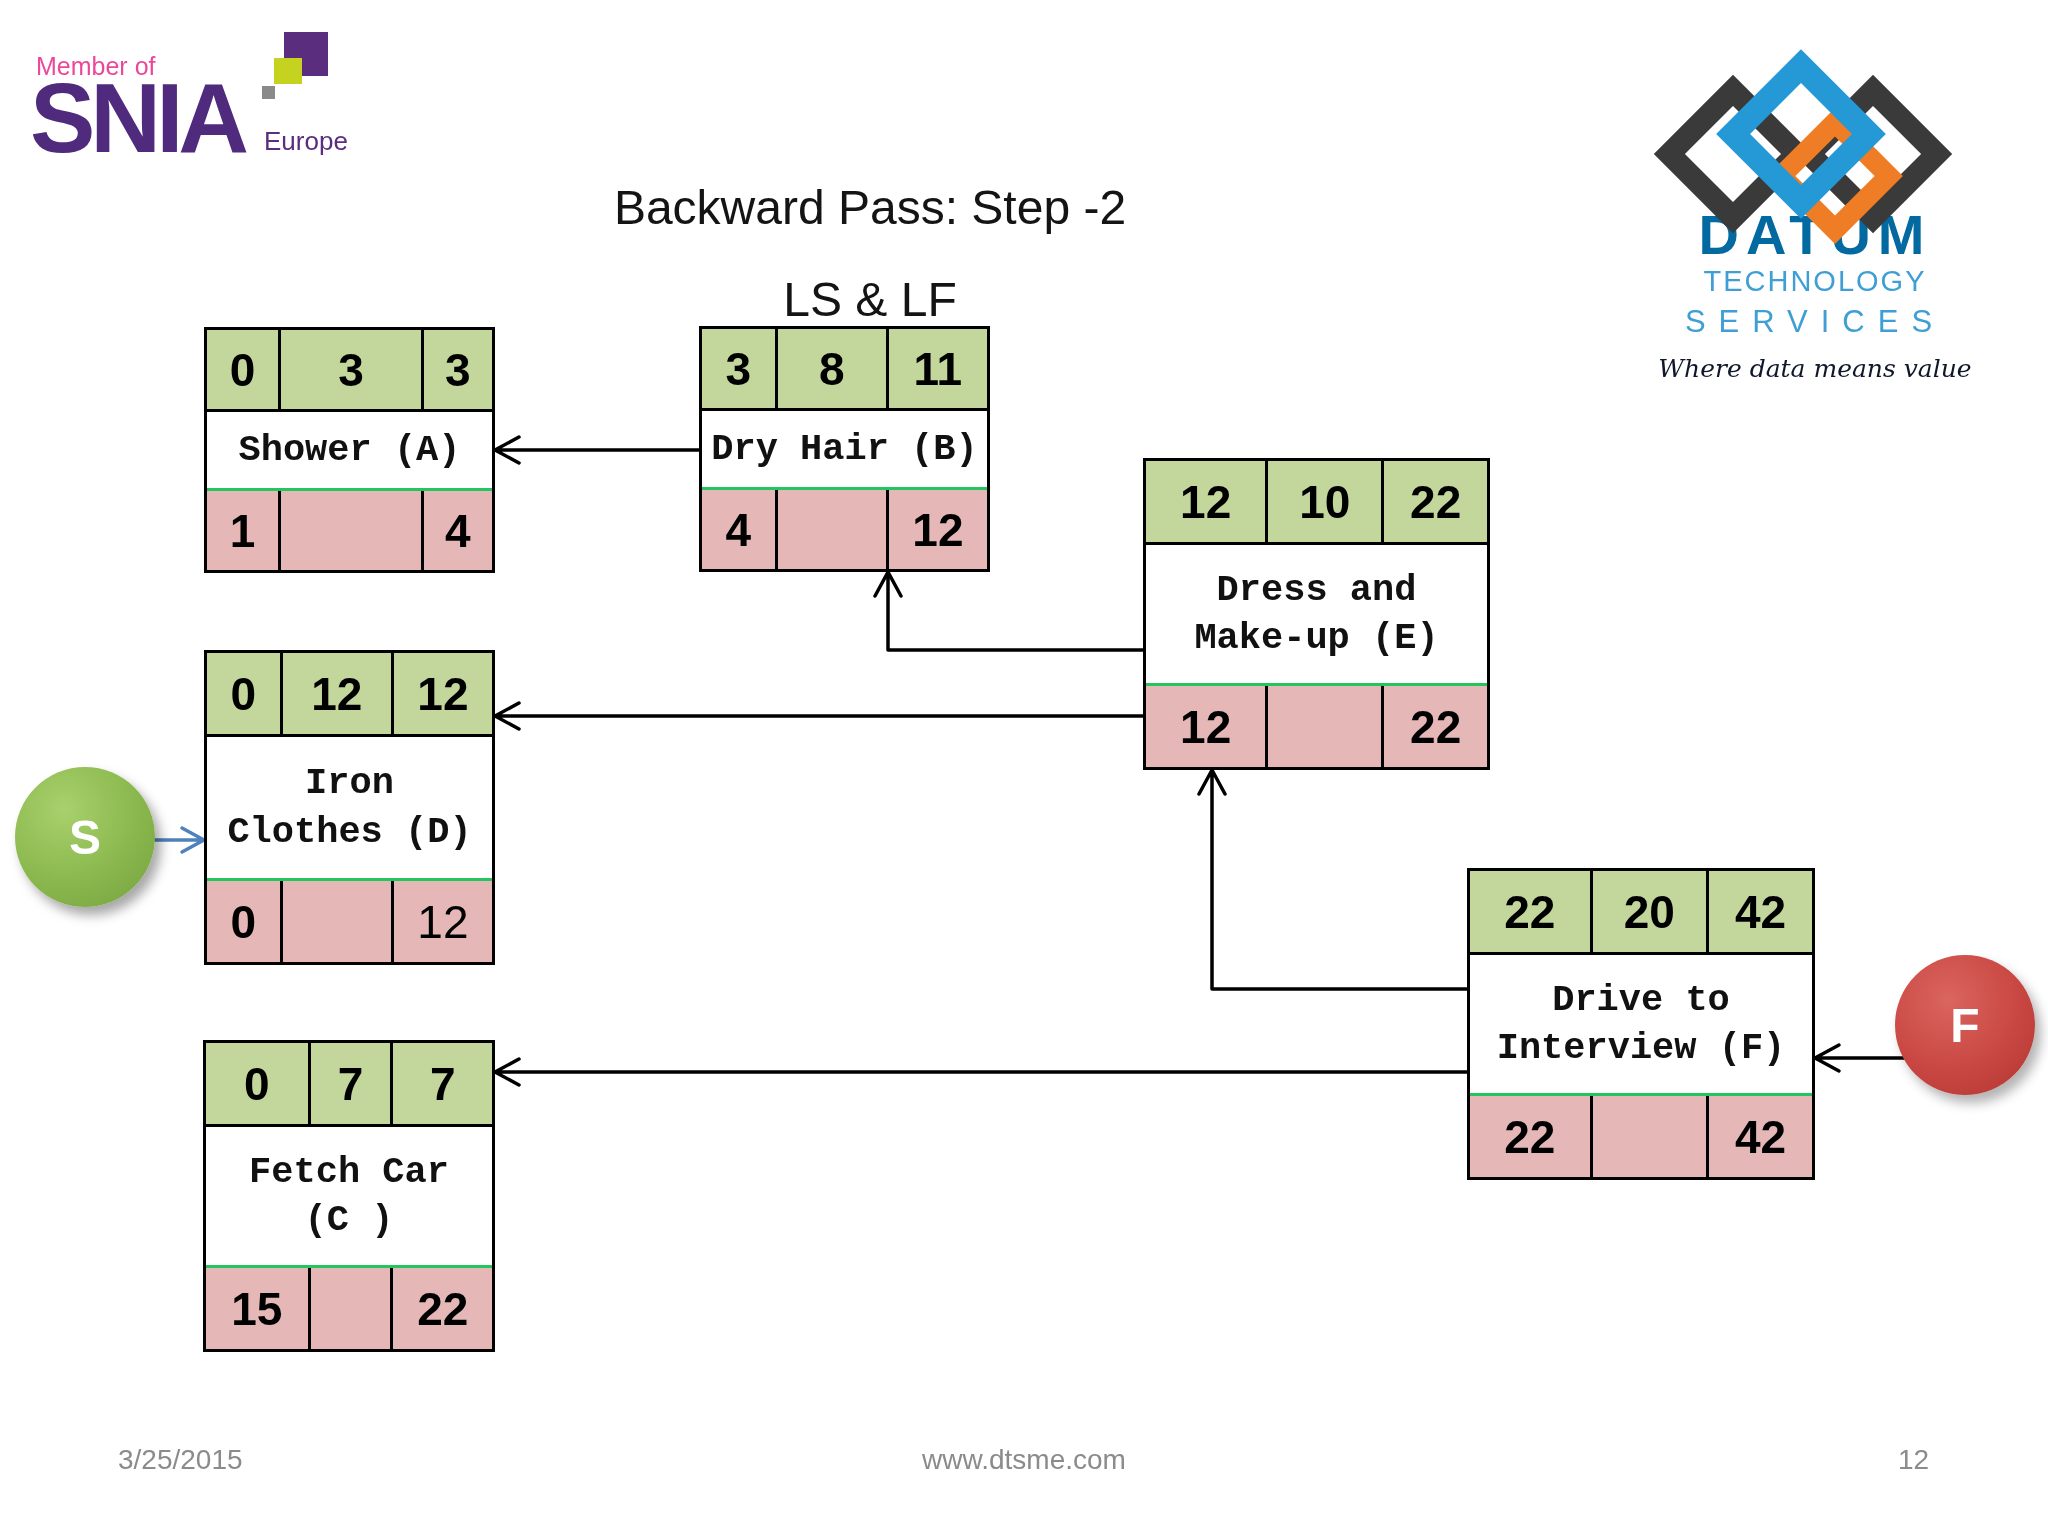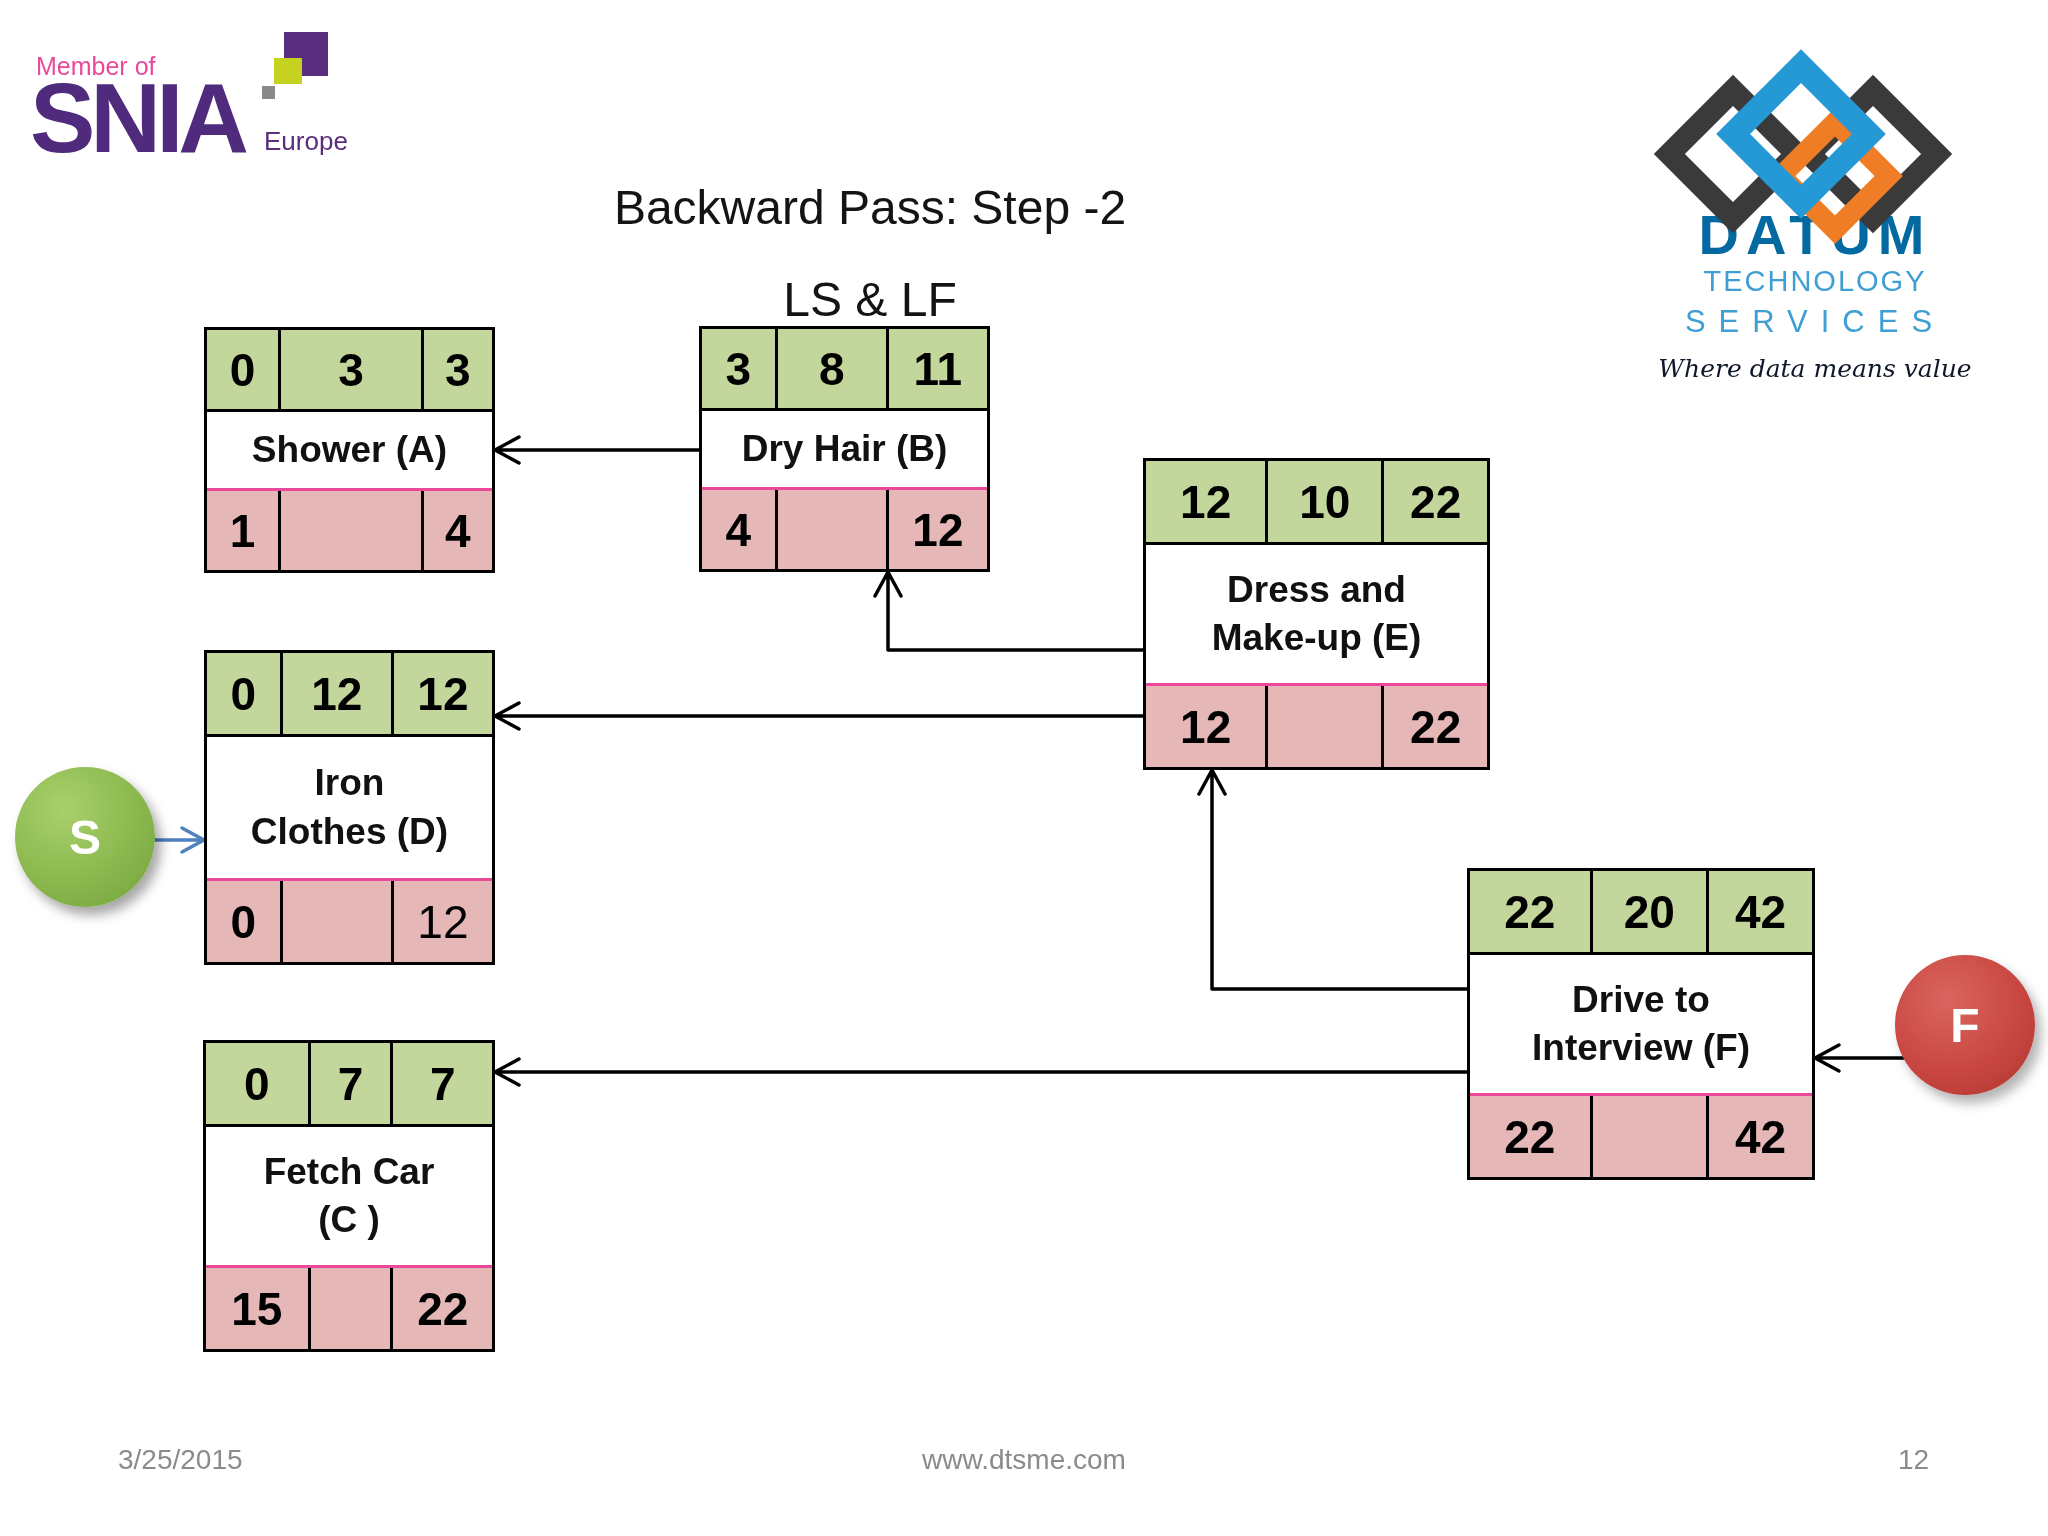--- a/index.html
+++ b/index.html
@@ -17,23 +17,23 @@
                 display:flex;flex-direction:column;z-index:2;box-sizing:border-box;}
   .row{display:grid;flex:0 0 auto;}
   .row.green{background:var(--cell-green,#c3d69b);height:79px;}
   .row.pink{background:var(--cell-pink,#e5b8b7);height:79px;}
   .box-tall .row.green{height:81px;}
   .box-tall .row.pink{height:81px;}
   .cell{display:flex;align-items:center;justify-content:center;
         font-weight:700;font-size:46px;color:#000;min-width:0;}
   .cell+.cell{border-left:3px solid #000;}
   .cell.wt-normal{font-weight:400;}
-  .name{flex:1 1 auto;border-top:3px solid #000;border-bottom:3px solid #ec4899;
+  .name{flex:1 1 auto;border-top:3px solid #000;border-bottom:3px solid #22c55e;
         display:flex;flex-direction:column;align-items:center;justify-content:center;
-        font-weight:700;font-size:37px;line-height:1.3;background:#fff;text-align:left;}
+        font-weight:700;font-size:37px;line-height:1.3;background:#fff;text-align:left;font-family:Liberation Mono, monospace;}
   .cols-a .row{grid-template-columns:25% 50% 25%;}
   .cols-b .row{grid-template-columns:25.5% 39% 35.5%;}
   .cols-c .row{grid-template-columns:35.5% 29% 35.5%;}
   .cols-e .row{grid-template-columns:35% 34% 31%;}
 
   #box-A{left:204px;top:327px;width:291px;height:246px;}
   #box-B{left:699px;top:326px;width:291px;height:246px;}
   #box-D{left:204px;top:650px;width:291px;height:315px;}
   #box-C{left:203px;top:1040px;width:292px;height:312px;}
   #box-E{left:1143px;top:458px;width:347px;height:312px;}

